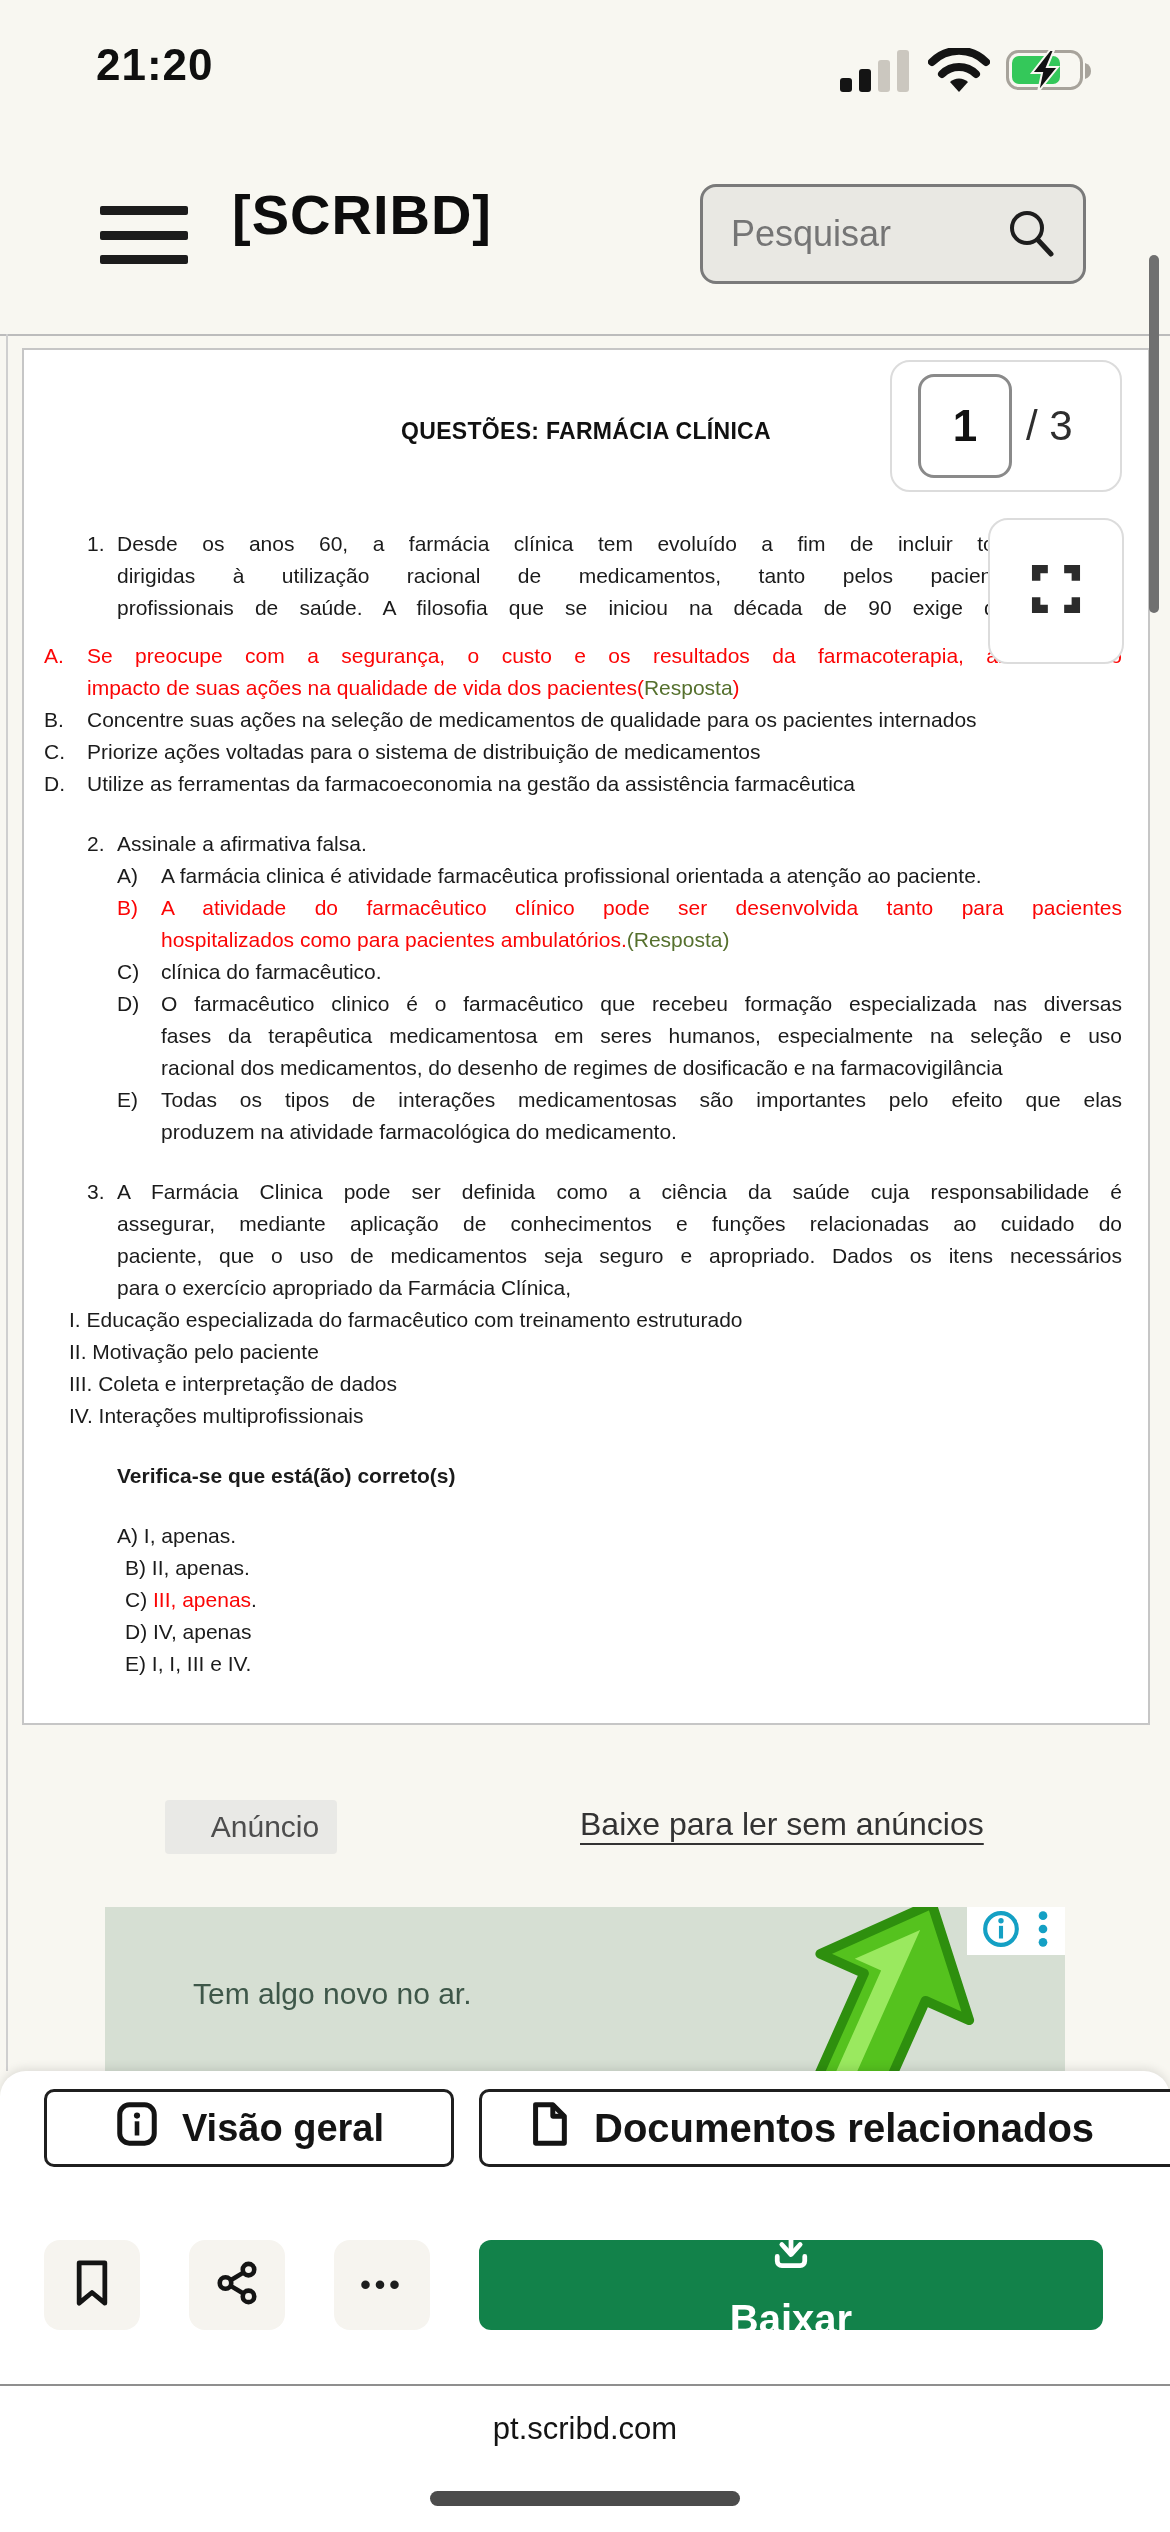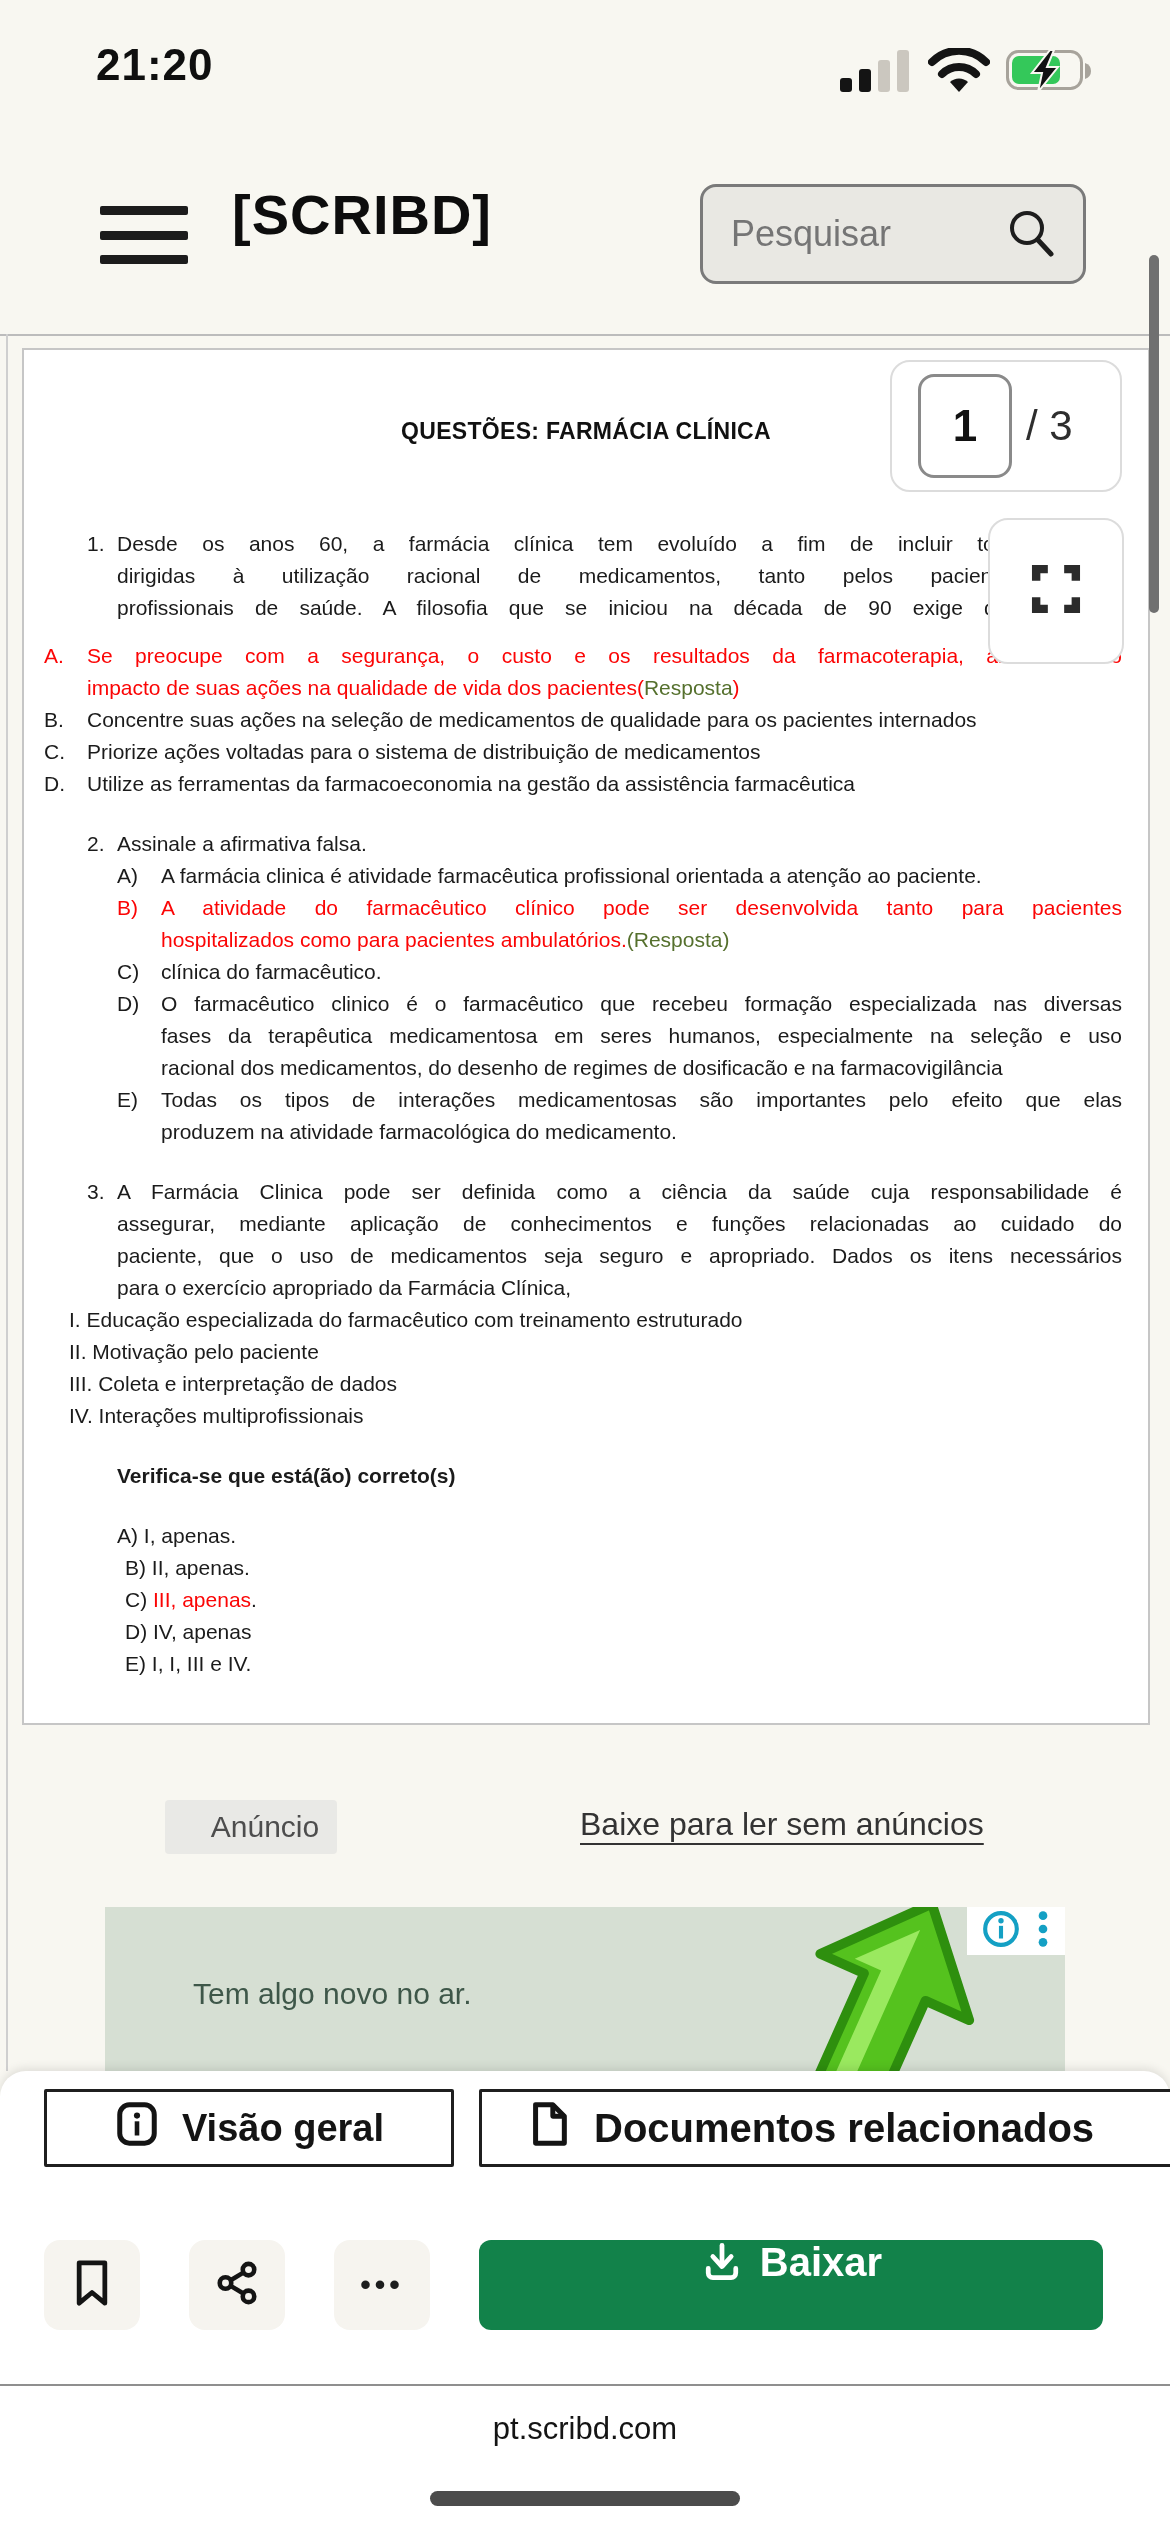--- a/index.html
+++ b/index.html
@@ -47,26 +47,26 @@
   
   .ad-label{position:absolute;left:165px;top:1800px;width:144px;height:54px;background:#e9e9e6;border-radius:4px;display:flex;align-items:center;justify-content:center;font-size:30px;color:#4d4d4d;padding-left:28px;}
   .ad-link{position:absolute;left:580px;top:1806px;font-size:32px;color:#333;text-decoration:underline;text-decoration-thickness:2px;text-underline-offset:8px;}
   .ad-banner{position:absolute;left:105px;top:1907px;width:960px;height:200px;background:#d6dfd3;overflow:hidden;}
   .ad-headline{position:absolute;left:88px;top:70px;font-size:30px;color:#3e5749;}
   .ad-choice{position:absolute;right:0;top:0;width:98px;height:48px;background:#ffffff;display:flex;align-items:center;justify-content:space-evenly;}
   .ad-arrow{position:absolute;right:30px;top:-18px;}
 
   
   .sheet{position:absolute;left:0;top:2071px;width:1170px;height:461px;background:#ffffff;border-radius:26px 26px 0 0;box-shadow:0 -3px 10px rgba(0,0,0,.10);}
-  .pill-btn{position:absolute;top:18px;height:78px;border:3px solid #1f1f1f;border-radius:2px;background:#fff;display:flex;align-items:center;box-sizing:border-box;gap:22px;color:#141414;font-weight:700;}
+  .pill-btn{position:absolute;top:18px;height:78px;border:3px solid #1f1f1f;border-radius:10px;background:#fff;display:flex;align-items:center;box-sizing:border-box;gap:22px;color:#141414;font-weight:700;}
   .btn-overview{left:44px;width:410px;justify-content:center;font-size:38px;}
   .btn-related{left:479px;width:764px;padding-left:44px;font-size:40px;}
   .chip{position:absolute;top:169px;width:96px;height:90px;background:#f6f4ef;border-radius:16px;display:flex;align-items:center;justify-content:center;}
   .chip-more{font-size:30px;font-weight:700;color:#1d1d1d;letter-spacing:4px;}
-  .btn-baixar{position:absolute;left:479px;top:169px;width:624px;height:90px;background:#12824a;border-radius:12px;display:flex;justify-content:center;gap:16px;color:#fff;font-size:40px;font-weight:700;}
+  .btn-baixar{position:absolute;left:479px;top:169px;width:624px;height:90px;background:#12824a;border-radius:12px;display:flex;align-items:center;justify-content:center;gap:16px;color:#fff;font-size:40px;font-weight:700;flex-direction:column;}
   .footer-divider{position:absolute;left:0;top:313px;width:1170px;height:2px;background:#8f8f8f;}
   .footer-url{position:absolute;left:0;top:340px;width:1170px;text-align:center;font-size:31px;color:#141414;}
   .home-indicator{position:absolute;left:430px;top:420px;width:310px;height:15px;border-radius:8px;background:#4c4c4c;}
 </style>
 </head>
 <body>
 
 <div class="phone">
 
   <div class="time">21:20</div>

